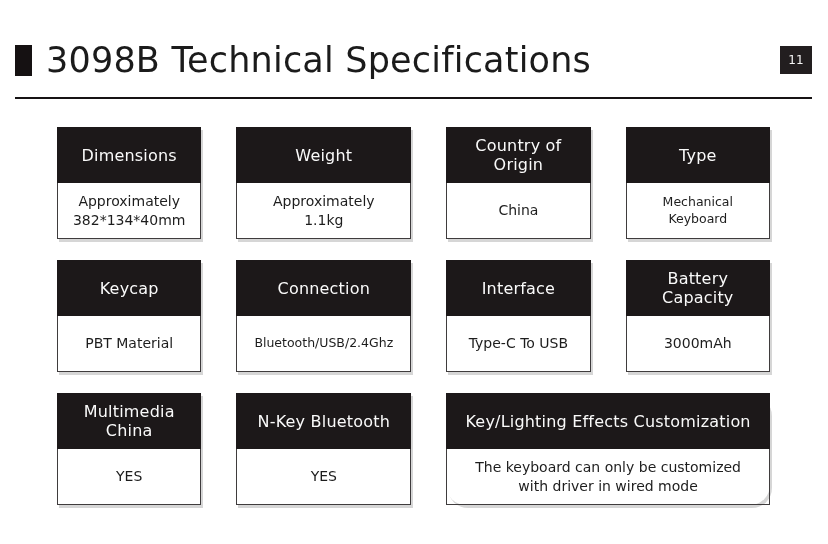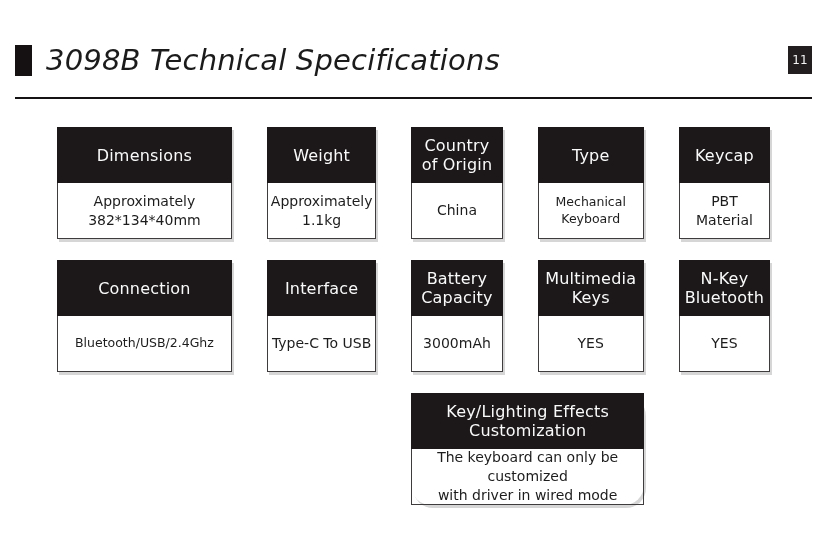--- a/index.html
+++ b/index.html
@@ -26,30 +26,29 @@
     align-items: center;
   }
   .title-marker {
     width: 17px;
     height: 31px;
     background: #151112;
     margin-right: 14px;
     flex: 0 0 auto;
   }
   .page-title {
-    font-size: 29px;
+    font-size: 35px;
     font-weight: 500;
     color: #1b1b1b;
     letter-spacing: 0.2px;
     white-space: nowrap;
-    font-style: italic;
   }
   .header-spacer { flex: 1; }
   .page-number {
-    width: 24px;
+    width: 32px;
     height: 28px;
     background: #221e1f;
     color: #f5f5f5;
     font-size: 12px;
     display: flex;
     align-items: center;
     justify-content: center;
     flex: 0 0 auto;
   }
   .title-rule {
@@ -60,21 +59,21 @@
     border-top: 2px solid #161314;
   }
 
   
   .grid {
     position: absolute;
     left: 57px;
     top: 127px;
     width: 713px;
     display: grid;
-    grid-template-columns: repeat(5, 1fr);
+    grid-template-columns: repeat(4, 1fr);
     column-gap: 35px;
     row-gap: 21px;
   }
   .card {
     box-shadow: 2px 3px 0 rgba(0, 0, 0, 0.16);
     background: #ffffff;
   }
   .card--wide { grid-column: 3 / 5; border-radius: 20px; }
   .card-header {
     height: 56px;
@@ -157,21 +156,21 @@
       <div class="card-header">Interface</div>
       <div class="card-body">Type-C To USB</div>
     </div>
 
     <div class="card">
       <div class="card-header">Battery Capacity</div>
       <div class="card-body">3000mAh</div>
     </div>
 
     <div class="card">
-      <div class="card-header">Multimedia Keys</div>
+      <div class="card-header">Multimedia China</div>
       <div class="card-body">YES</div>
     </div>
 
     <div class="card">
       <div class="card-header">N-Key Bluetooth</div>
       <div class="card-body">YES</div>
     </div>
 
     <div class="card card--wide">
       <div class="card-header">Key/Lighting Effects Customization</div>

